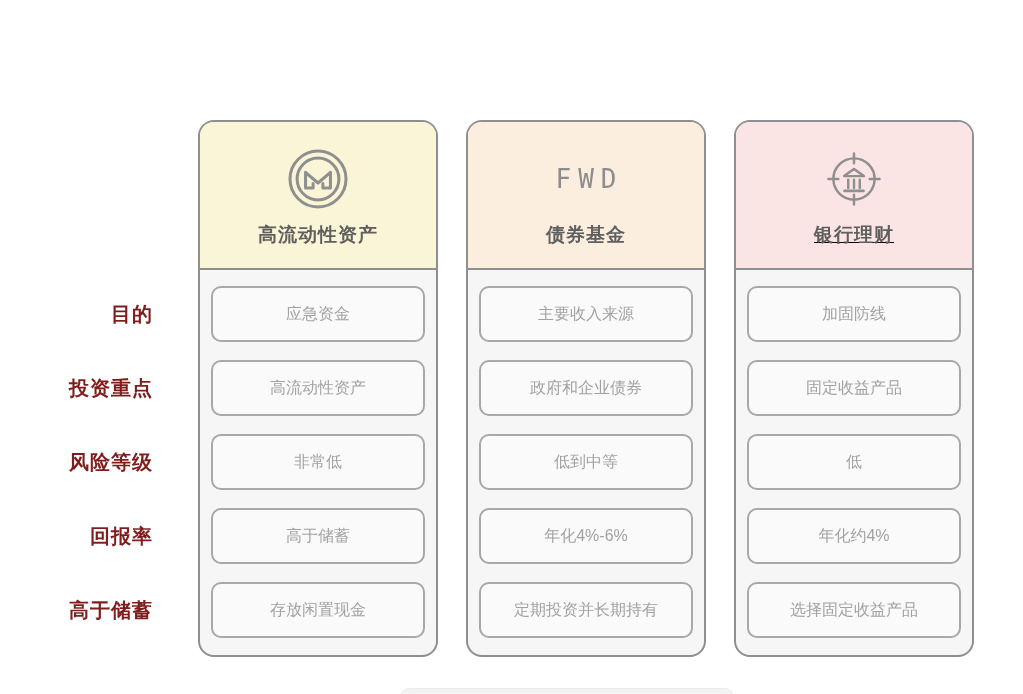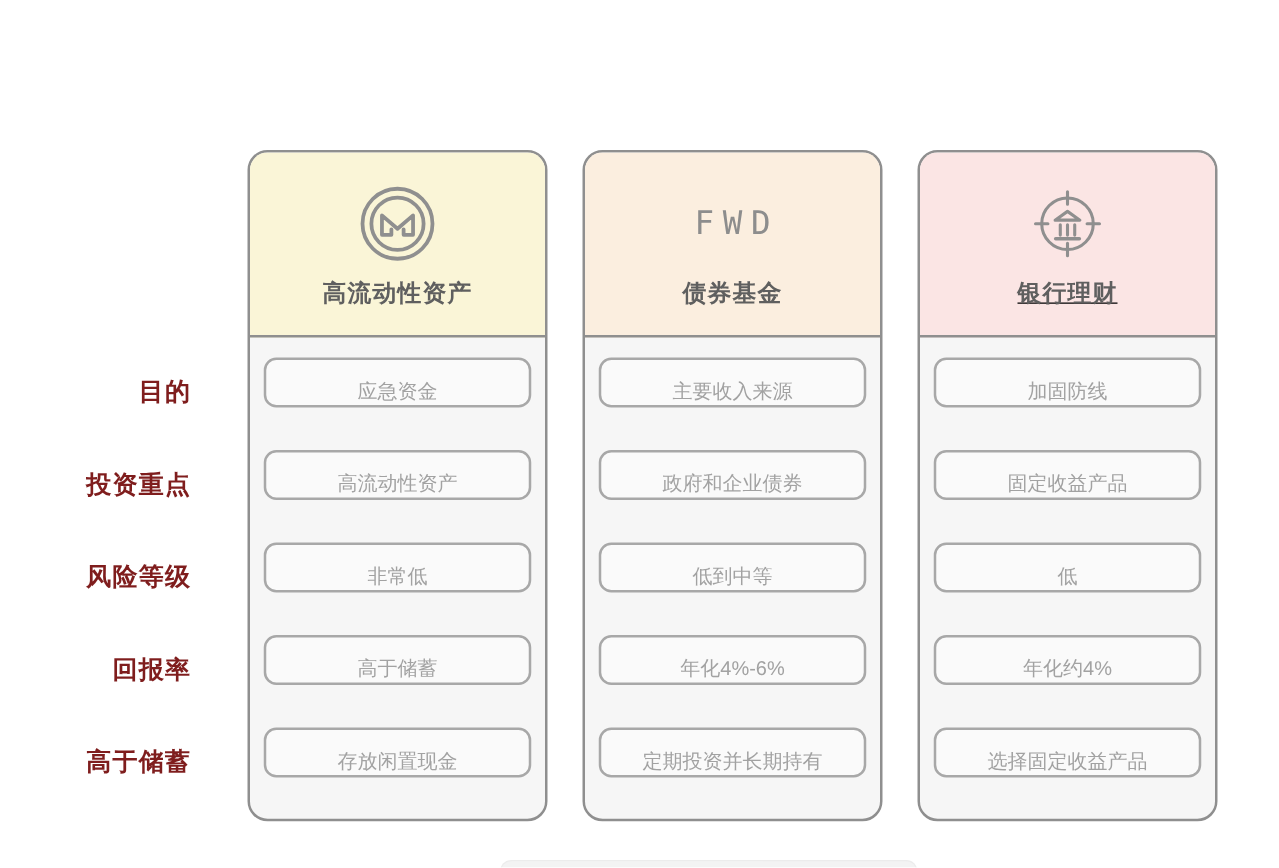--- a/index.html
+++ b/index.html
@@ -27,21 +27,21 @@
     margin-top:24px;height:66px;display:flex;align-items:center;justify-content:center;
   }
   .fwd-text{
     font-family:"DejaVu Sans Mono","Liberation Mono",monospace;
     font-size:26px;color:#8d8d8d;letter-spacing:7px;text-indent:7px;line-height:66px;
   }
   .col-name{
     margin-top:10px;font-size:19px;font-weight:bold;color:#5f5f5f;letter-spacing:1px;
   }
   .cell{
-    position:absolute;left:11px;width:214px;height:40px;box-sizing:border-box;
+    position:absolute;left:11px;width:214px;height:56px;box-sizing:border-box;
     border:2px solid #a8a8a8;border-radius:10px;background:#fafafa;
     text-align:center;line-height:52px;font-size:16px;color:#a2a2a2;
     white-space:nowrap;overflow:hidden;
   }
   .cell.r0{top:164px}.cell.r1{top:238px}.cell.r2{top:312px}.cell.r3{top:386px}.cell.r4{top:460px}
   .bottom-peek{
     position:absolute;left:400px;top:688px;width:332px;height:8px;
     background:#f3f3f3;border:1px solid #ececec;border-bottom:none;
     border-radius:10px 10px 0 0;
   }

